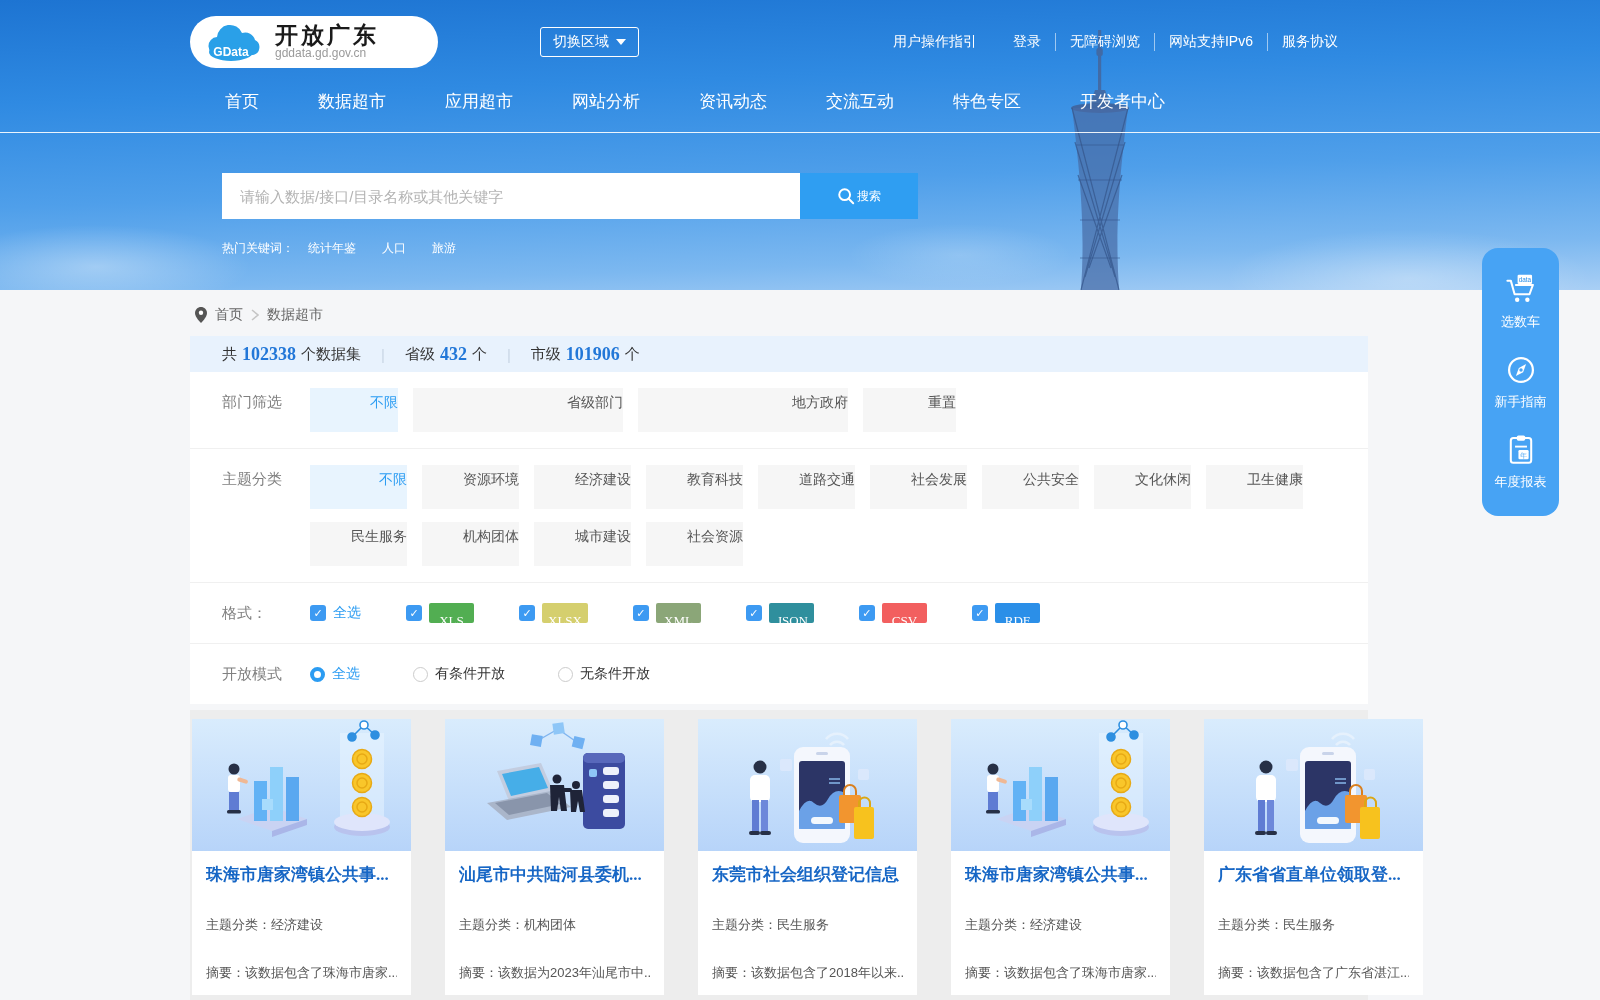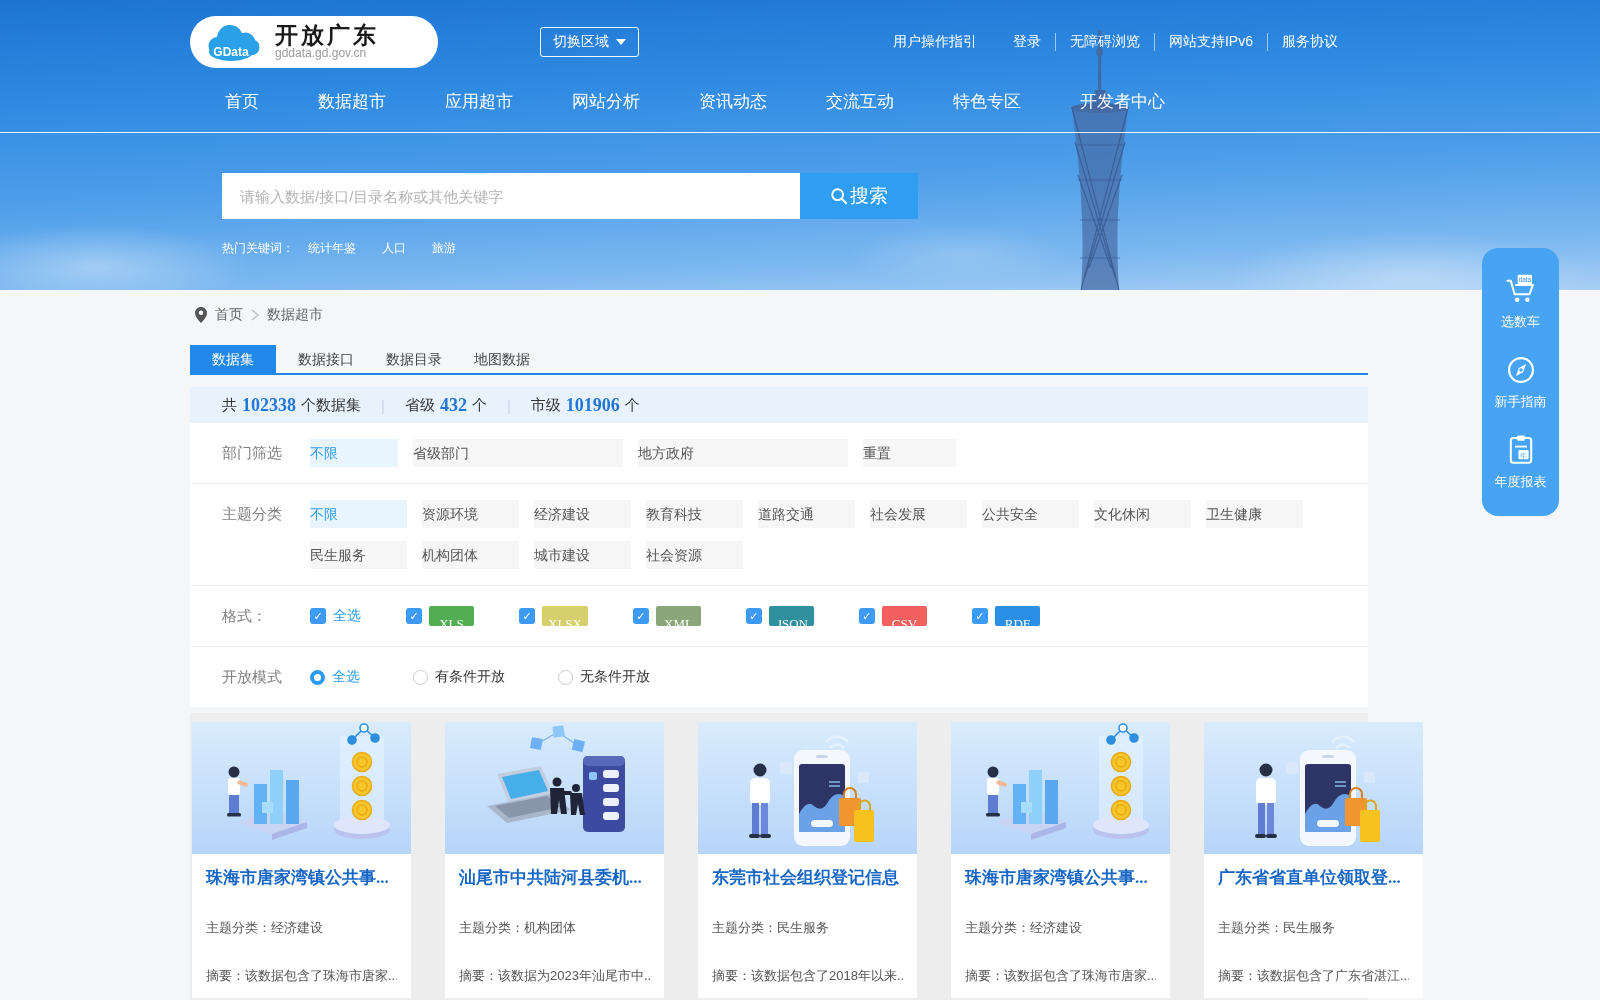--- a/index.html
+++ b/index.html
@@ -29,21 +29,21 @@
   .top-links a.sep { border-left:1px solid rgba(255,255,255,.55); }
   .top-links a:first-child { padding-left:0; padding-right:22px; }
 
   .mainnav-wrap { position:relative; z-index:2; border-bottom:1px solid rgba(255,255,255,.9); }
   .mainnav { display:flex; gap:59px; padding:0 0 0 225px; height:62px; align-items:center; }
   .mainnav a { color:#fff; font-size:17px; text-decoration:none; white-space:nowrap; }
 
   .search-row { position:relative; z-index:2; margin:40px 0 0 222px; display:flex; }
   .search-input { width:578px; height:46px; border:none; outline:none; padding:0 18px; font-size:15px; color:#737373; background:#fff; }
   .search-input::placeholder { color:#b3b3b3; }
-  .search-btn { width:118px; height:46px; border:none; background:#2f9ef2; color:#fff; font-size:19px;
+  .search-btn { width:118px; height:46px; border:none; background:#2f9ef2; color:#fff; font-size:12px;
     display:flex; align-items:center; justify-content:center; gap:2px; cursor:pointer; }
   .hot-row { position:relative; z-index:2; margin:21px 0 0 222px; display:flex; align-items:center; color:#fff; font-size:12px; }
   .hot-row a { color:#fff; text-decoration:none; margin-right:26px; }
   .hot-label { margin-right:14px; }
 
   
   .side-panel { position:absolute; top:248px; right:41px; width:77px; background:#47a3f4; border-radius:16px;
     z-index:10; display:flex; flex-direction:column; padding:14px 0; }
   .side-item { display:flex; flex-direction:column; align-items:center; gap:6px; padding:11px 0; cursor:pointer; }
   .side-item svg { width:34px; height:34px; }
@@ -61,21 +61,21 @@
 
   .stats { height:36px; background:#e8f2fd; display:flex; align-items:center; padding-left:32px; font-size:15px; color:#333; margin-top:12px; }
   .stats b { font-family:"Liberation Serif","DejaVu Serif",serif; font-size:18px; color:#2277d8; margin:0 5px; }
   .stats .bar { color:#c9d6e4; margin:0 20px; }
 
   .filter-panel { background:#fff; }
   .frow { display:flex; padding:16px 16px 16px 32px; border-bottom:1px solid #f0f0f0; }
   .frow:last-child { border-bottom:none; }
   .flabel { width:88px; flex:0 0 auto; color:#808080; font-size:15px; line-height:28px; }
   .fopts { display:flex; flex-wrap:wrap; gap:13px 15px; align-items:center; flex:1; }
-  .fbtn { height:28px; line-height:28px; text-align:left; font-size:14px; color:#555; background:#f6f6f6; cursor:pointer; white-space:nowrap; }
+  .fbtn { height:44px; line-height:28px; text-align:right; font-size:14px; color:#555; background:#f6f6f6; cursor:pointer; white-space:nowrap; }
   .fbtn.active { background:#e8f4fe; color:#2b9cf2; }
   .dept .fbtn:nth-child(1){ width:88px; } .dept .fbtn:nth-child(2),.dept .fbtn:nth-child(3){ width:210px; } .dept .fbtn:nth-child(4){ width:93px; }
   .theme .fbtn { width:97px; }
 
   .chk-group, .radio-group { display:flex; align-items:center; gap:7px; margin-right:30px; cursor:pointer; }
   .radio-group { margin-right:38px; }
   .checkbox { width:16px; height:16px; border-radius:3px; background:#3d9af2; color:#fff; font-size:11px; line-height:16px; text-align:center; }
   .badge { min-width:45px; height:20px; line-height:20px; border-radius:2px; color:#fff; text-align:center; padding:8px 6px;
     font-family:"Liberation Serif","DejaVu Serif",serif; font-size:13px; }
   .blue-link { color:#2b9cf2; font-size:14px; }
@@ -328,26 +328,20 @@
     <svg width="12" height="16">
         <use href="#sym-pin"></use>
       </svg>
     <a href="#">首页</a>
     <svg width="8" height="12" class="chev">
         <use href="#sym-chev"></use>
       </svg>
     <span>数据超市</span>
   </div>
 
-  <div class="tabs">
-    <div class="tab active">数据集</div>
-    <div class="tab">数据接口</div>
-    <div class="tab">数据目录</div>
-    <div class="tab">地图数据</div>
-  </div>
 
   <div class="stats">
     <span>共</span>
     <b>102338</b>
     <span>个数据集</span>
     <span class="bar">|</span>
     <span>省级</span>
     <b>432</b>
     <span>个</span>
     <span class="bar">|</span>

